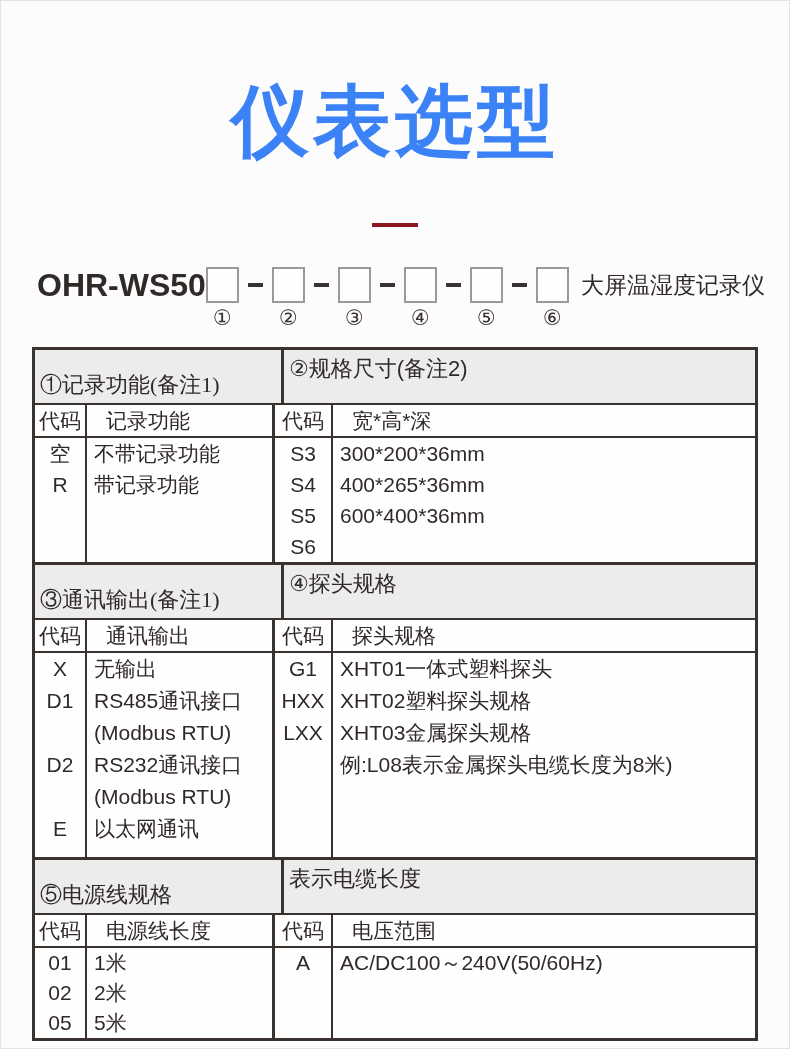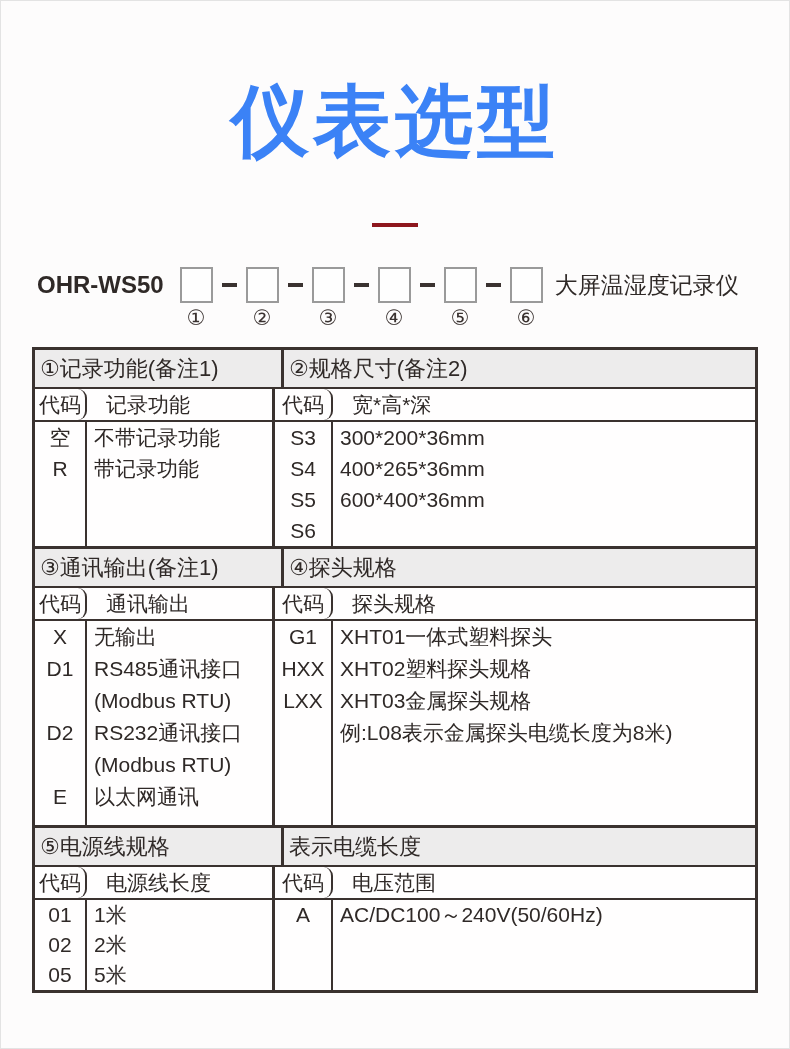--- a/index.html
+++ b/index.html
@@ -32,24 +32,24 @@
     background:var(--red);
     margin:58px auto 0 auto;
   }
   
   .model-row{
     display:flex;align-items:flex-start;
     margin:40px 0 0 36px;
     white-space:nowrap;
   }
   .model-prefix{
-    font-size:24px;font-weight:700;
+    font-size:32px;font-weight:700;
     line-height:36px;
     letter-spacing:0px;
-    margin-right:16px;
+    margin-right:0;
   }
   .slot{display:flex;flex-direction:column;align-items:center;}
   .slot-box{
     width:29px;height:32px;
     border:2px solid var(--boxbd);
     background:#fefefe;
   }
   .slot-num{
     font-size:21px;line-height:26px;
     margin-top:2px;color:#3a3230;
@@ -68,26 +68,26 @@
     margin:16px auto 0 auto;
     border:3px solid var(--bd);
     background:#fffefe;
   }
   .sec + .sec{border-top:3px solid var(--bd);}
   .shead{
     display:flex;background:var(--hbg);
     border-bottom:2px solid var(--bd);
     font-size:22px;font-weight:400;
   }
-  .shead .lh{width:237px;padding:2px 4px 2px 5px;line-height:33px;}
+  .shead .lh{width:237px;padding:18px 4px 2px 5px;line-height:33px;font-family:Liberation Serif, serif;}
   .shead .rh{flex:1;border-left:3px solid var(--bd);padding:2px 4px 2px 5px;line-height:33px;}
   .chead{display:flex;border-bottom:2px solid var(--bd);font-size:21px;}
   .chead .lh{width:237px;display:flex;}
   .chead .rh{flex:1;border-left:3px solid var(--bd);display:flex;}
-  .chead .code{width:50px;text-align:center;border-right:2px solid var(--bd);line-height:31px;border-radius:9px;}
+  .chead .code{width:50px;text-align:center;border-right:2px solid var(--bd);line-height:31px;}
   .chead .rh .code{width:56px;}
   .chead .val{flex:1;padding-left:7px;line-height:31px;margin-left:12px;}
   .tbody{display:flex;}
   .tbody .lh{width:237px;display:flex;}
   .tbody .rh{flex:1;border-left:3px solid var(--bd);display:flex;}
   .codecol{width:50px;border-right:2px solid var(--bd);text-align:center;}
   .rh .codecol{width:56px;}
   .valcol{flex:1;padding-left:7px;}
   .line{height:31px;line-height:31px;font-size:21px;white-space:nowrap;}
   .sec-comm .line{height:32px;line-height:32px;}

